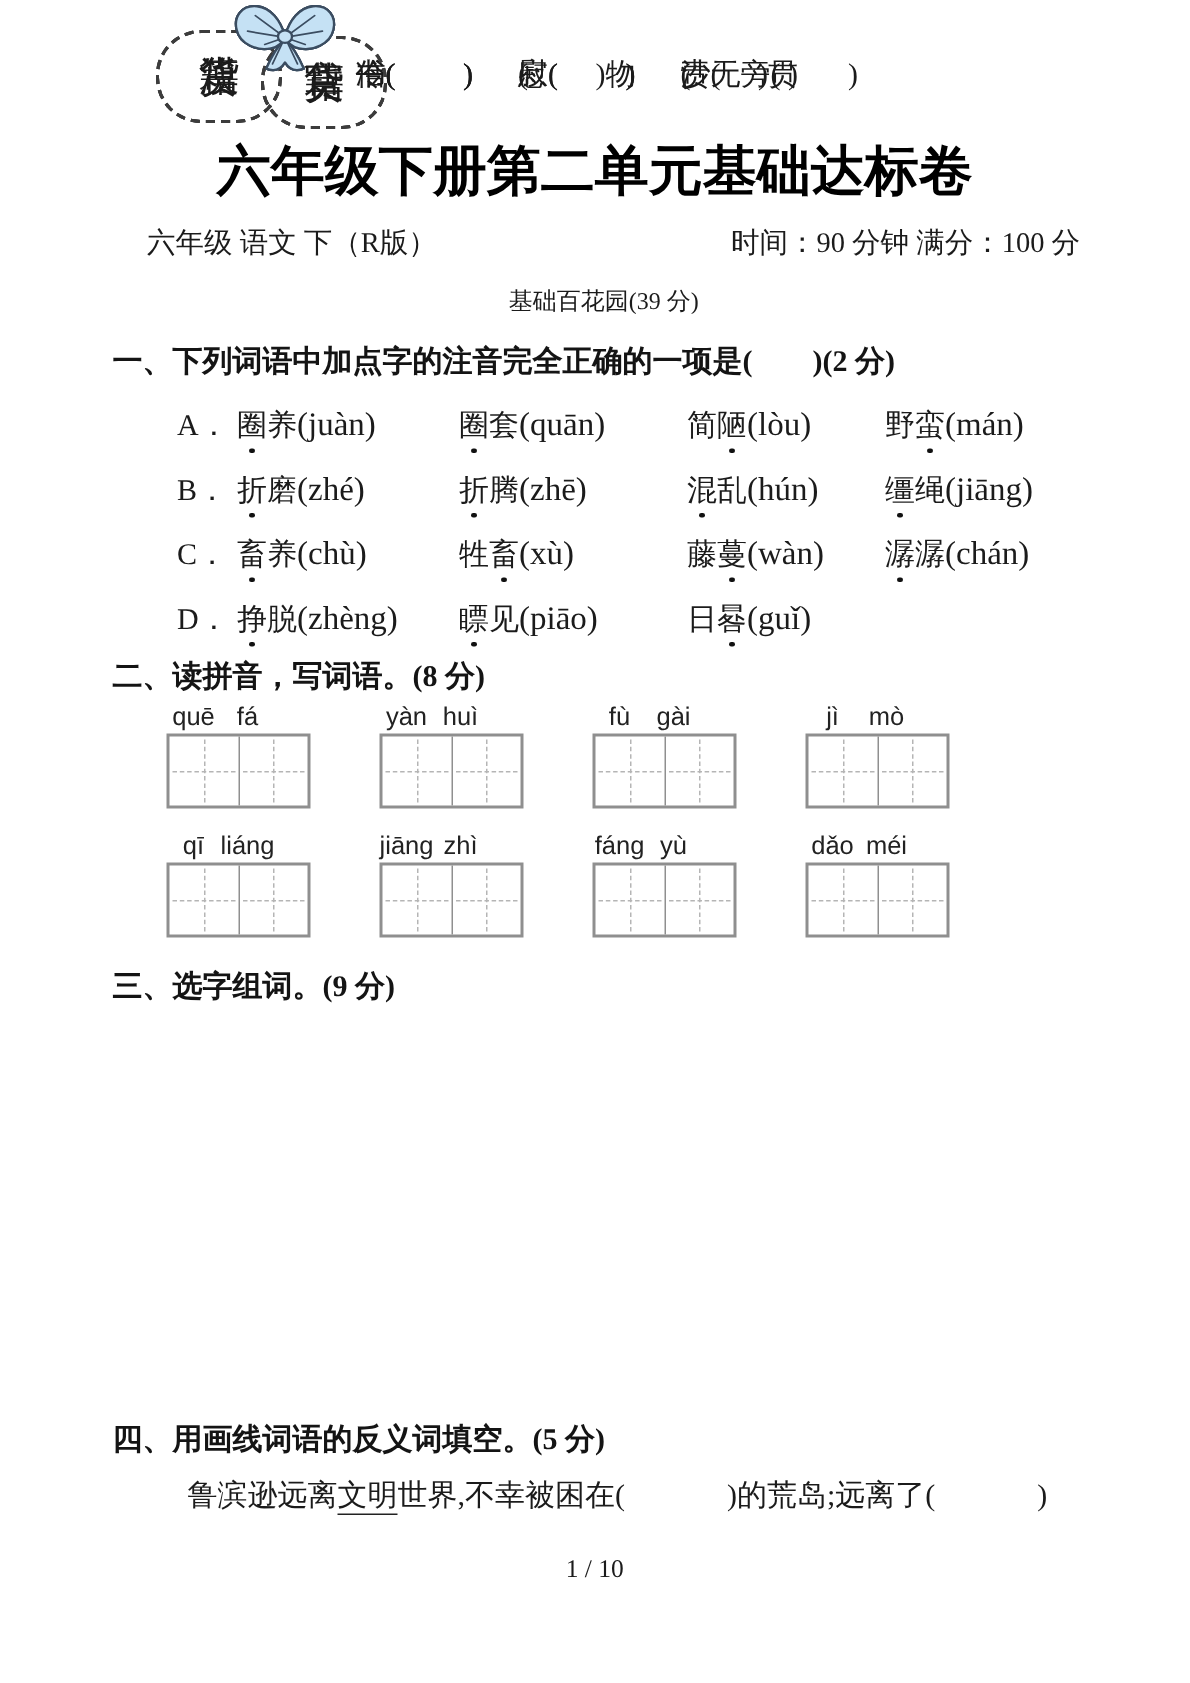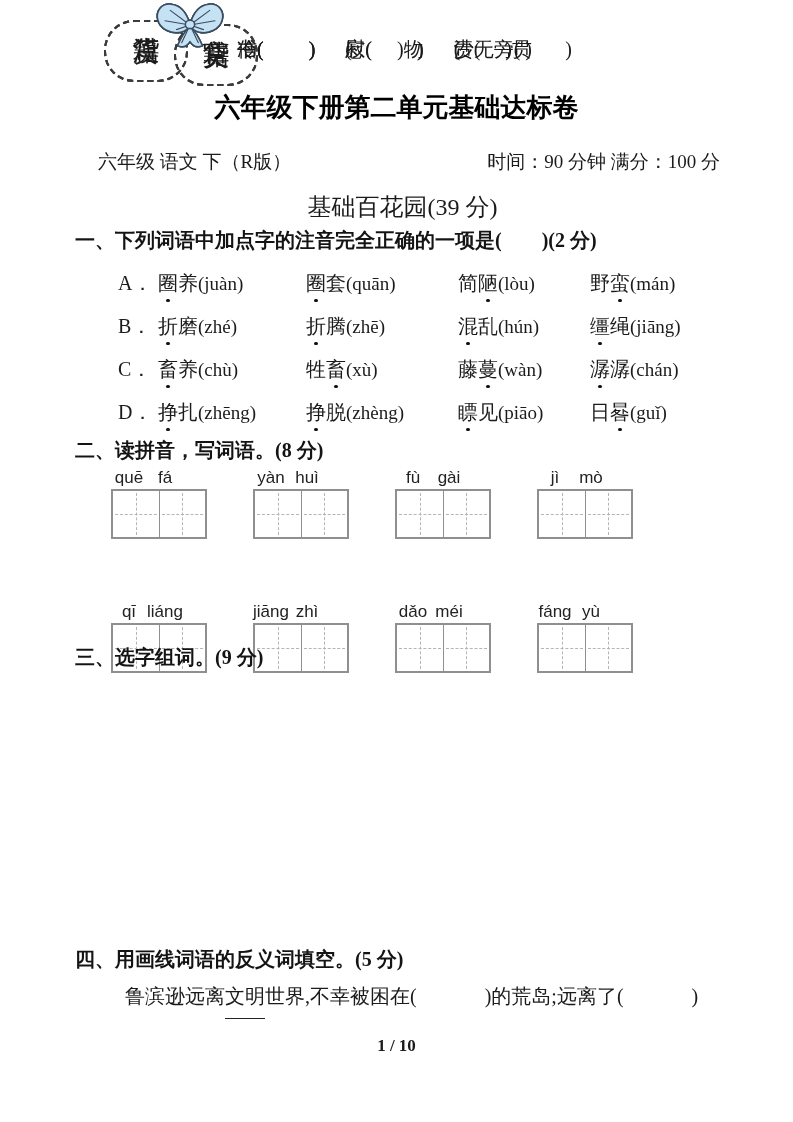--- a/index.html
+++ b/index.html
@@ -9,64 +9,64 @@
     font-family:"Liberation Serif","DejaVu Serif",serif;
     color:#1b1b1b;
     position:relative;
     overflow:hidden;
   }
   .page { position:relative; width:793px; height:1122px; background:#fff; }
 
   
   .title {
     position:absolute; top:90px; left:0; right:0;
-    text-align:center; font-size:26px; font-weight:bold;
+    text-align:center; font-size:36px; font-weight:bold;
     font-family:"Liberation Serif","DejaVu Serif",serif;
     color:#000;
   }
   .meta-row {
     position:absolute; top:149px; left:98px; width:622px;
     display:flex; justify-content:space-between;
     font-size:19px;
   }
   .banner {
     position:absolute; top:191px; left:0; right:0;
-    text-align:center; font-size:24px;padding-left:12px;
+    text-align:center; font-size:16px;padding-left:12px;
   }
 
   
   .q-heading {
     position:absolute; left:75px;
     font-family:Liberation Serif, serif;
     font-weight:bold; font-size:20px; color:#141414;
     white-space:pre;
   }
   #q1-heading { top:227px; }
   #q2-heading { top:437px; }
   #q3-heading { top:644px; }
   #q4-heading { top:946px; }
 
   
   .options { position:absolute; top:262px; left:118px; width:660px; }
   .opt-row { display:flex; height:43px; align-items:center; font-size:20px; }
   .opt-letter { width:40px; flex:0 0 40px; }
   .opt-words { display:grid; grid-template-columns:148px 152px 132px auto; flex:1; }
   .word { white-space:nowrap; }
-  .pin { font-size:19px; }
+  .pin { font-size:22px; }
   .dotchar { position:relative; display:inline-block; }
   .dotchar::after {
     content:""; position:absolute; left:50%; bottom:-5px;
     width:3.5px; height:3.5px; margin-left:-1.75px;
     border-radius:50%; background:#111;
   }
 
   
   .grid-row { position:absolute; left:111px; display:flex; gap:70px; }
   #grid-row-0 { top:468px; }
-  #grid-row-1 { top:554px;margin-top:48px; }
+  #grid-row-1 { top:554px; }
   .grid-block { width:72px; }
   .pin-labels {
     display:flex; height:20px; align-items:flex-end; margin-bottom:1px;
     font-family:"Liberation Sans","DejaVu Sans",sans-serif;
     font-size:17px; color:#222;
   }
   .pin-labels span { flex:1; text-align:center; }
   .tian { display:flex; width:96px; height:50px; border:2px solid #8f8f8f; background:#fff; }
   .tian .cell { position:relative; flex:1; }
   .tian .cell + .cell { border-left:1.5px solid #8f8f8f; }
@@ -91,27 +91,27 @@
   .blob-right { left:70px; top:24px; }
   .bow-svg { position:absolute; left:49px; top:0; width:74px; height:52px; }
   .q3-items {
     position:absolute; left:133px; top:36px;
     display:flex; gap:30px; font-size:20px; white-space:nowrap;
   }
   .blankgap { display:inline-block; width:45px; }
 
   
   .q4-line { position:absolute; top:983px; left:125px; font-size:20px; white-space:nowrap; }
-  .uline { border-bottom:1.6px solid #222; padding-bottom:11px; }
+  .uline { border-bottom:1.6px solid #222; padding-bottom:1px; }
   .blank70 { display:inline-block; width:68px; }
 
   
   .footer {
     position:absolute; top:1036px; left:0; right:0;
-    text-align:center; font-size:17px; font-weight:bold;
+    text-align:center; font-size:17px; font-weight:normal;
   }
 </style>
 </head>
 <body>
 
 <div class="page">
 
   <h1 class="title">六年级下册第二单元基础达标卷</h1>
 
   <div class="meta-row">
@@ -163,21 +163,20 @@
             <span class="word"><span>藤</span><span class="dotchar">蔓</span><span></span><span class="pin">(wàn)</span></span>
 
             <span class="word"><span></span><span class="dotchar">潺</span><span>潺</span><span class="pin">(chán)</span></span>
           </span>
       </div>
 
       <div class="opt-row">
         <span class="opt-letter">D．</span>
         <span class="opt-words">
 
-            <span class="word"><span></span><span class="dotchar">挣</span><span>扎</span><span class="pin">(zhēng)</span></span>
 
             <span class="word"><span></span><span class="dotchar">挣</span><span>脱</span><span class="pin">(zhèng)</span></span>
 
             <span class="word"><span></span><span class="dotchar">瞟</span><span>见</span><span class="pin">(piāo)</span></span>
 
             <span class="word"><span>日</span><span class="dotchar">晷</span><span></span><span class="pin">(guǐ)</span></span>
           </span>
       </div>
     </div>
 
@@ -247,33 +246,33 @@
           <span>zhì</span>
         </div>
         <div class="tian">
           <div class="cell"></div>
           <div class="cell"></div>
         </div>
       </div>
 
       <div class="grid-block">
         <div class="pin-labels">
+          <span>fáng</span>
+          <span>yù</span>
+        </div>
+        <div class="tian">
+          <div class="cell"></div>
+          <div class="cell"></div>
+        </div>
+      </div>
+
+      <div class="grid-block">
+        <div class="pin-labels">
           <span>dǎo</span>
           <span>méi</span>
-        </div>
-        <div class="tian">
-          <div class="cell"></div>
-          <div class="cell"></div>
-        </div>
-      </div>
-
-      <div class="grid-block">
-        <div class="pin-labels">
-          <span>fáng</span>
-          <span>yù</span>
         </div>
         <div class="tian">
           <div class="cell"></div>
           <div class="cell"></div>
         </div>
       </div>
     </div>
 
   <div class="q-heading" id="q3-heading">三、选字组词。(9 分)</div>
   <div id="q3-groups">

